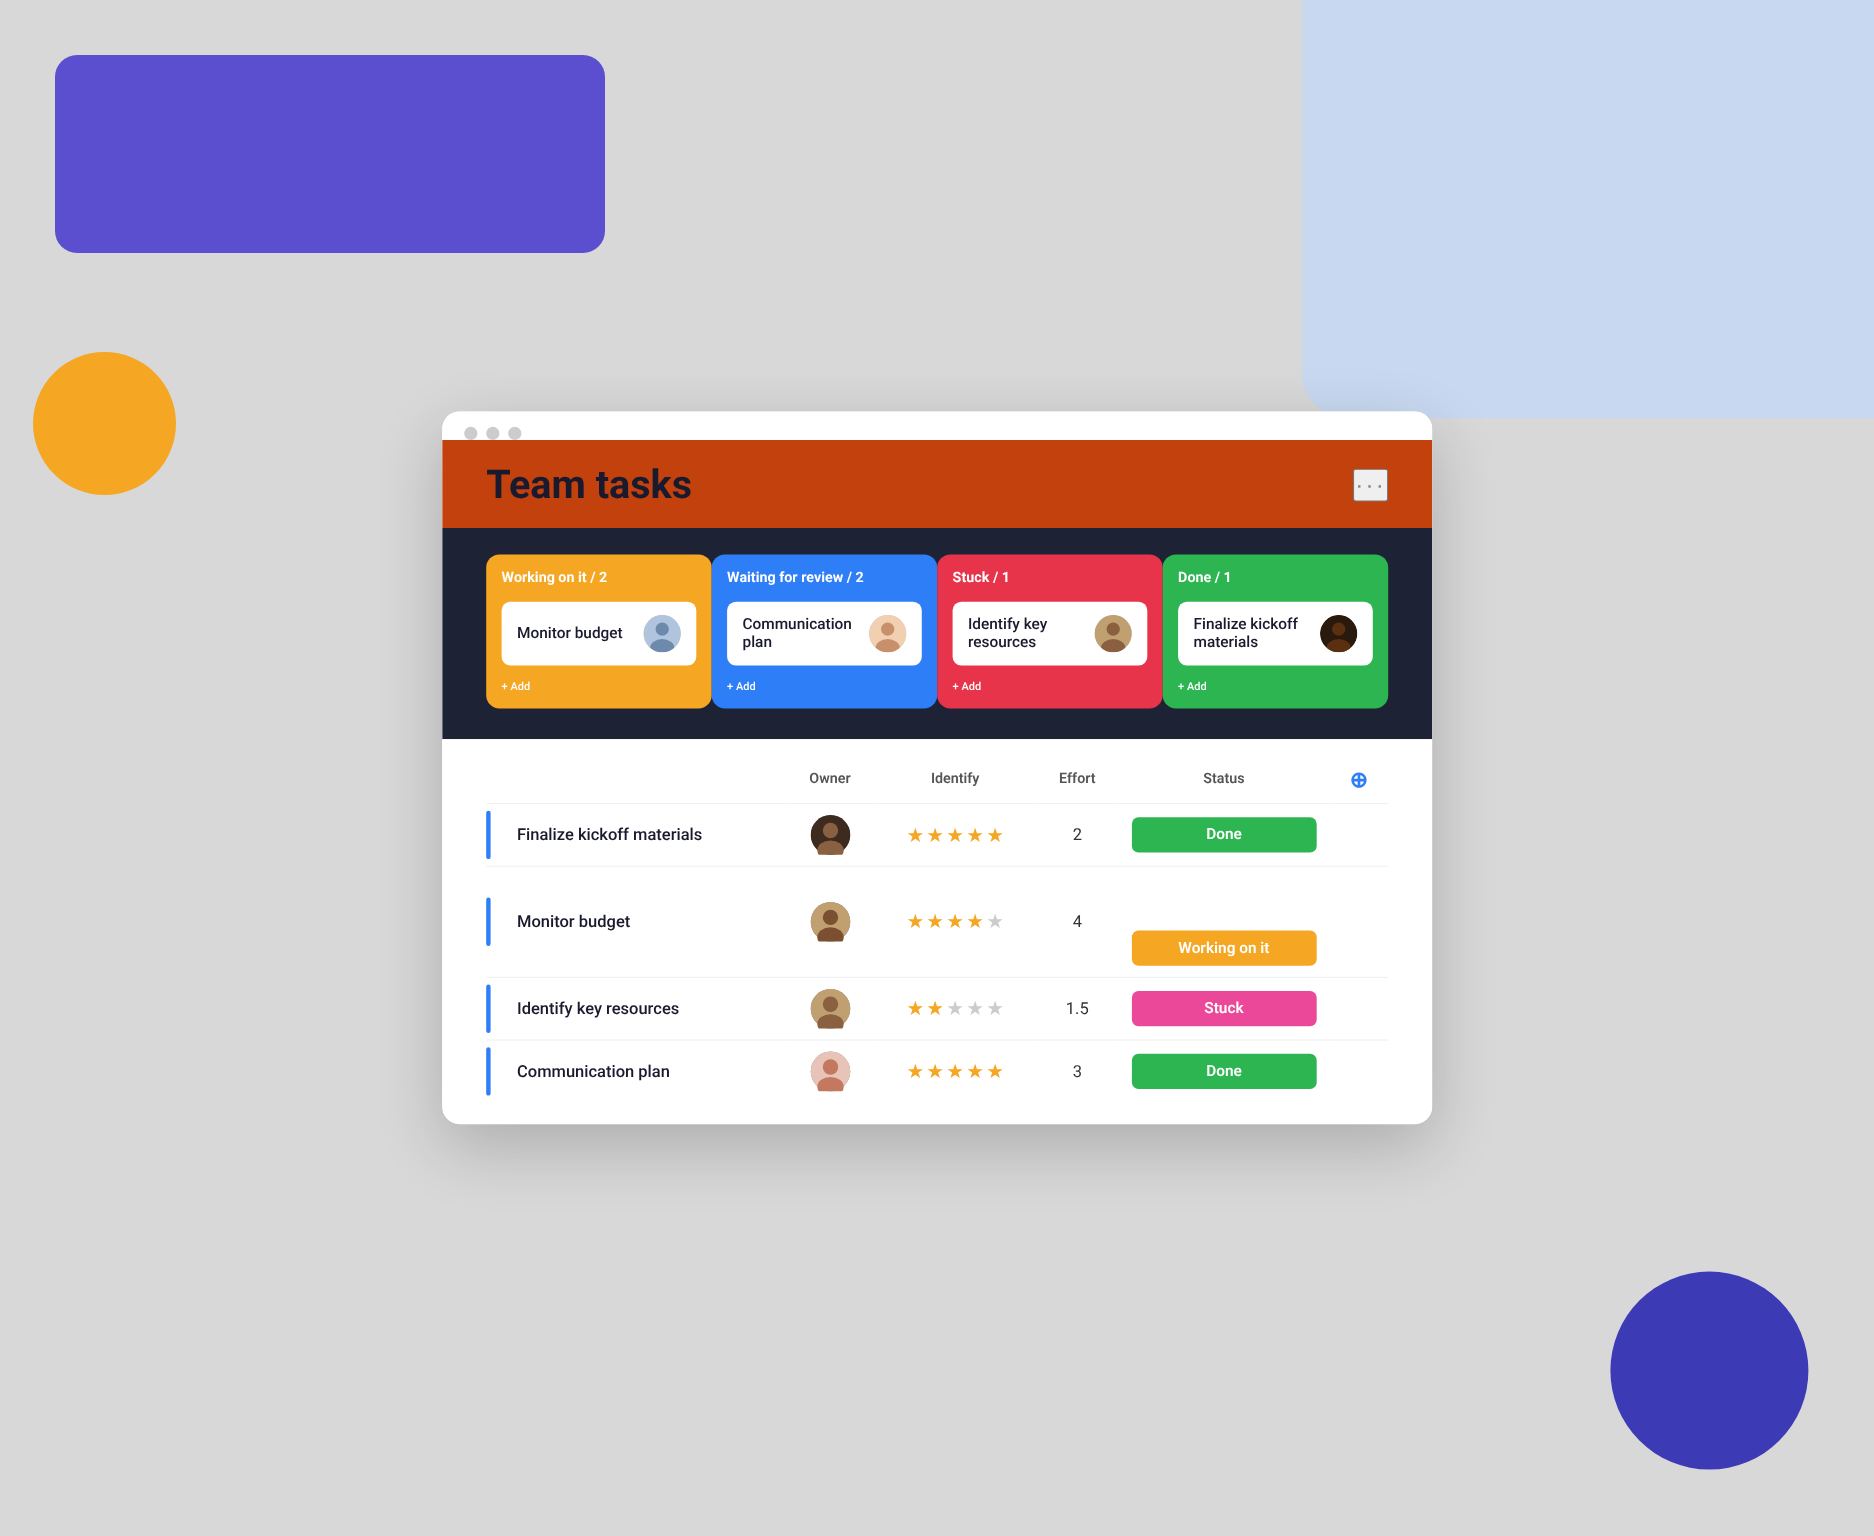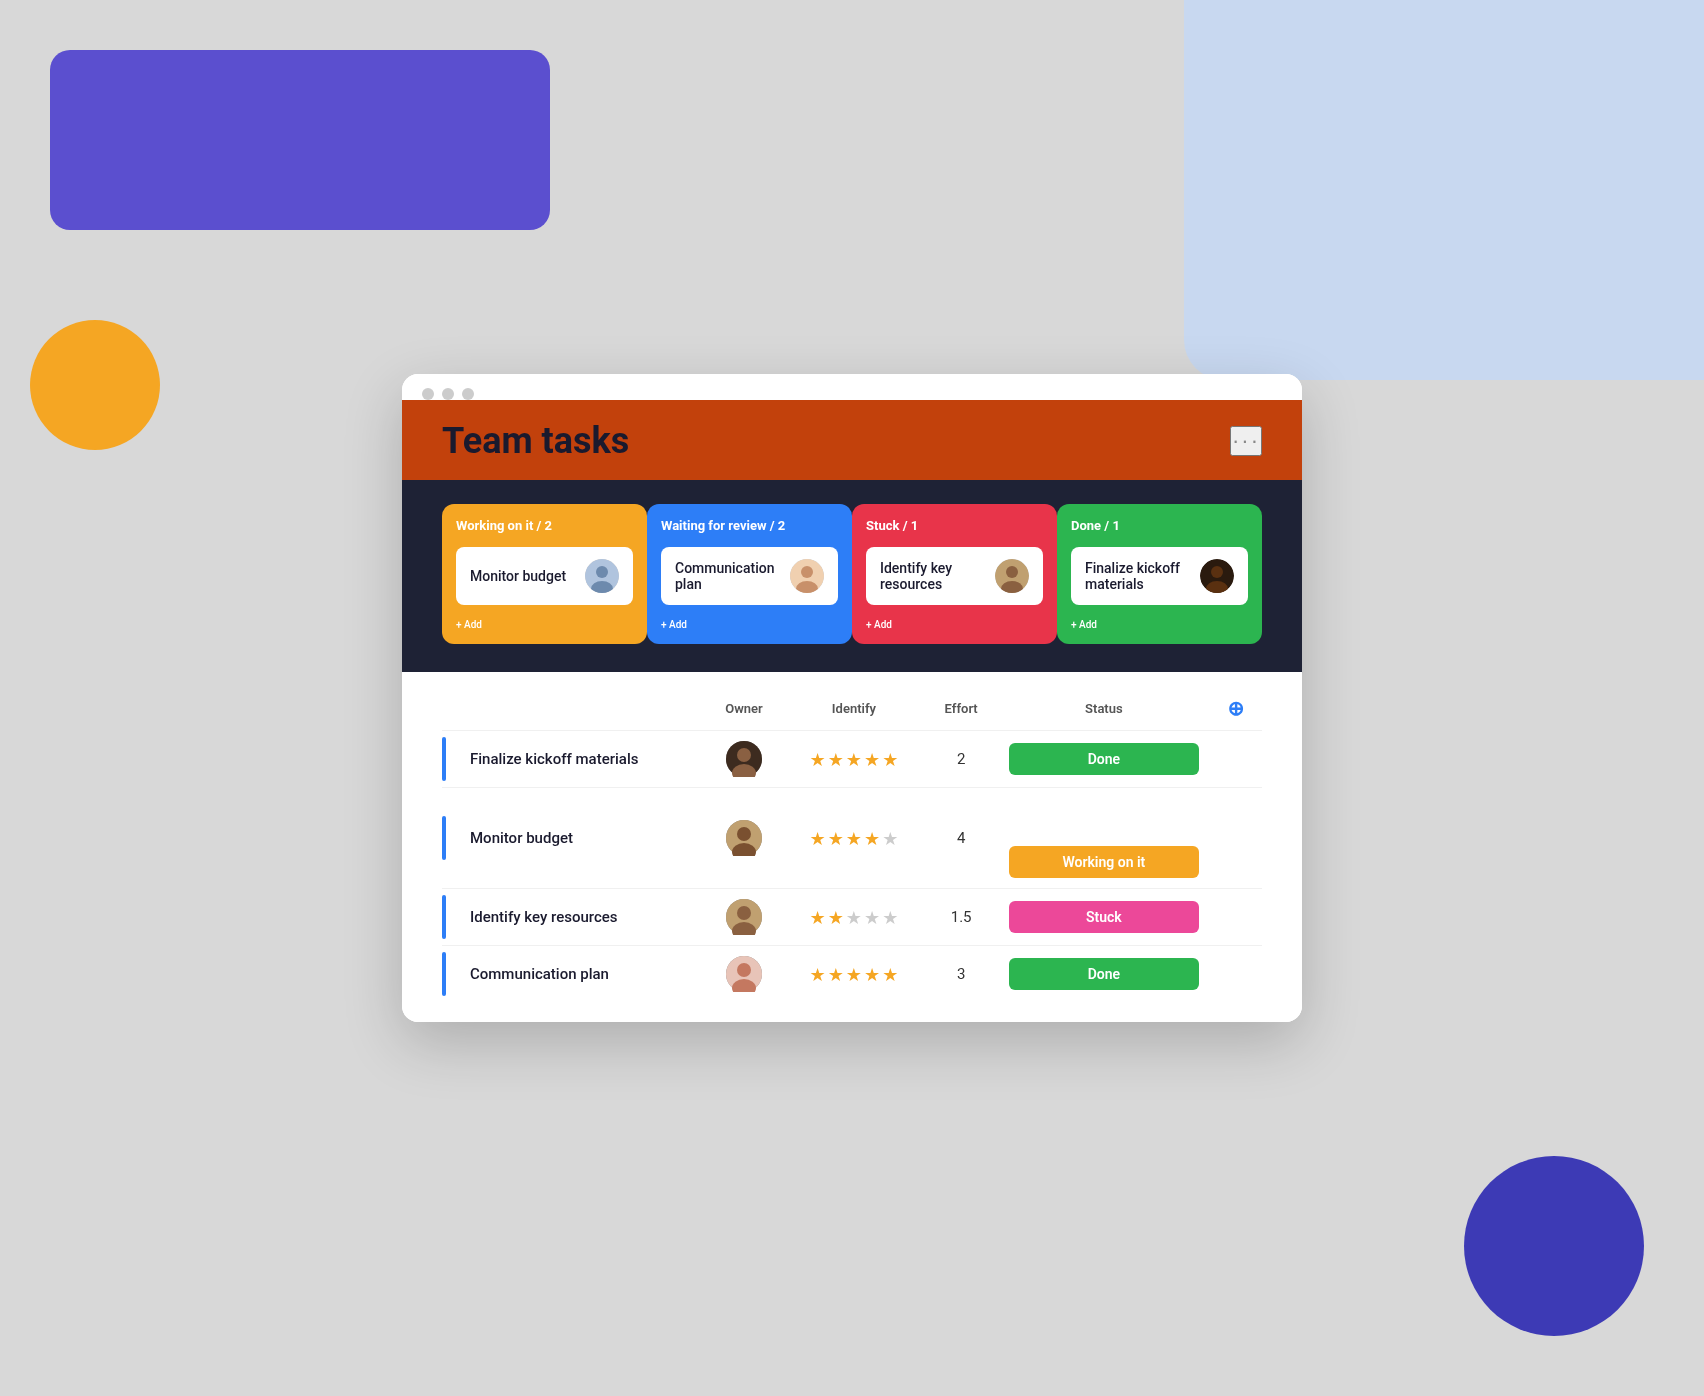--- a/index.html
+++ b/index.html
@@ -215,21 +215,21 @@
     .star-empty  { color: #ccc; }
 
     .effort-val {
       text-align: center;
       font-size: 15px;
       color: #333;
     }
 
     .status-badge {
       display: inline-block;
-      padding: 8px 31px;
+      padding: 8px 20px;
       border-radius: 6px;
       font-size: 14px;
       font-weight: 600;
       color: #fff;
       text-align: center;
       width: 100%;
     }
     .status-done    { background: #2cb550; }
     .status-working { background: #f5a623; margin-top: 48px; }
     .status-stuck   { background: #ec4899; }

